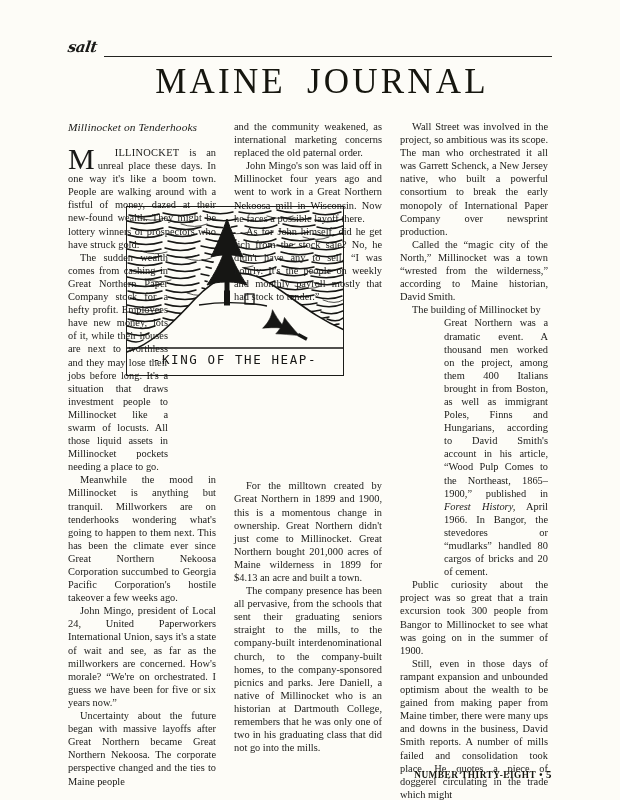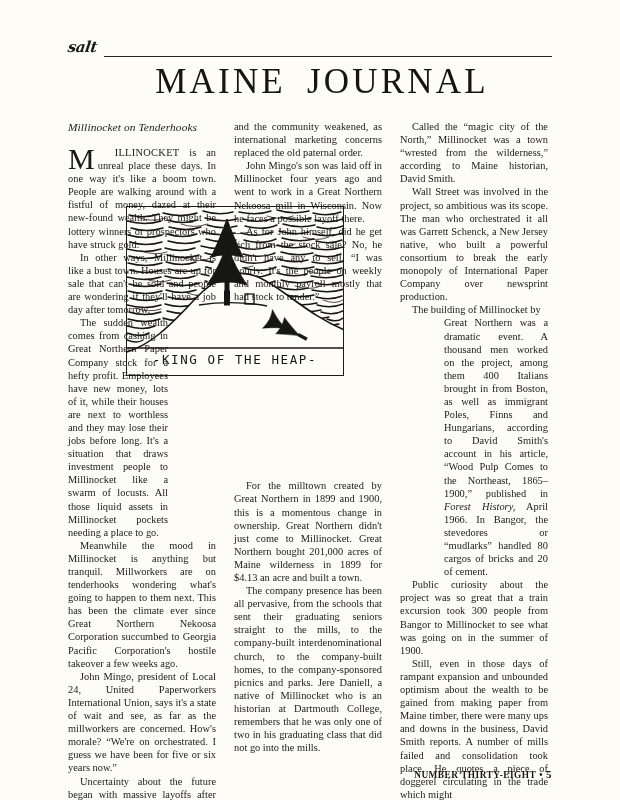--- a/index.html
+++ b/index.html
@@ -347,39 +347,38 @@
 
   <div class="columns">
 
     <div class="col col-1">
       <div class="kicker">Millinocket on Tenderhooks</div>
 
       <p class="dropcap-para">
         <span class="dropcap">M</span><span class="smallcaps">ILLINOCKET</span><span> is an unreal place these days. In one way it's like a boom town. People are walking around with a fistful of money, dazed  at their new-found wealth. They might be lottery winners or prospectors who have struck gold.</span>
       </p>
 
-      <p class="body">In other ways, Millinocket is like a bust town. Houses are up for sale that can't be sold and people are wondering if they'll have a  job day after tomorrow.</p>
       <p class="body wrap-narrow">The sudden wealth comes from cashing in Great Northern Paper Company stock for a hefty profit. Employees have new money, lots of it, while their houses are next to worthless and they  may lose their jobs before long. It's a situation that draws investment people to Millinocket like a swarm of locusts. All those liquid assets in Millinocket pockets needing a  place to go.</p>
       <p class="body">Meanwhile the mood in Millinocket is anything but tranquil. Millworkers are on tenderhooks wondering what's going to happen to them next. This has been the climate ever since Great Northern Nekoosa Corporation succumbed to Georgia Pacific Corporation's hostile takeover a few weeks ago.</p>
       <p class="body">John Mingo, president of Local 24, United Paperworkers International Union, says it's a state of wait and see, as far as the millworkers are concerned. How's morale? “We're on orchestrated. I guess we have been for five or six years now.”</p>
       <p class="body">Uncertainty about the future began with massive layoffs after Great Northern became Great Northern Nekoosa. The corporate perspective changed and the ties to Maine people</p>
     </div>
 
     <div class="col col-2">
       <p class="body noindent">and the community weakened, as international marketing concerns replaced the old paternal order.</p>
       <p class="body">John Mingo's son was laid off in Millinocket four years ago and went to work in a Great Northern Nekoosa mill in Wisconsin. Now he faces a possible layoff there.</p>
       <p class="body">As for John himself, did he get rich from the stock sale? No, he didn't have any to sell. “I was hourly. It's the people on weekly and monthly payroll  mostly that had stock to tender.”</p>
       <div style="height:176px"></div>
       <p class="body">For the milltown created by Great Northern in 1899 and 1900, this is a momentous change in ownership. Great Northern didn't just come to Millinocket. Great Northern bought 201,000 acres of Maine wilderness in 1899 for $4.13 an acre and built a town.</p>
       <p class="body">The company  presence has been all pervasive, from the schools  that sent their graduating seniors straight to the mills, to the  company-built interdenominational church, to the company-built homes, to the company-sponsored picnics and parks. Jere Daniell, a native of Millinocket who is an historian at Dartmouth College, remembers that he was only one of two in his graduating class that did  not go into the mills.</p>
     </div>
 
     <div class="col col-3">
+      <p class="body">Wall Street was involved in the project, so ambitious was its scope. The man who orchestrated it all was Garrett Schenck, a New Jersey native, who built a powerful consortium to break the early monopoly of International Paper Company  over newsprint production.</p>
       <p class="body">Called the “magic city of the North,” Millinocket was a town “wrested from the wilderness,” according to Maine historian, David Smith.</p>
-      <p class="body">Wall Street was involved in the project, so ambitious was its scope. The man who orchestrated it all was Garrett Schenck, a New Jersey native, who built a powerful consortium to break the early monopoly of International Paper Company  over newsprint production.</p>
 
       <p class="body"><span>The building of Millinocket by </span></p>
       <p class="body noindent wrap-narrow-right"><span>Great Northern was a dramatic event. A thousand men worked on the project, among them 400 Italians brought in from Boston, as well as immigrant Poles, Finns and Hungarians, according to David Smith's account in his article, “Wood Pulp Comes to the Northeast, 1865–1900,” published in </span><em class="title-italic">Forest History,</em><span> April 1966. In Bangor, the stevedores or “mudlarks” handled 80 cargos of bricks and 20 of cement.</span></p>
 
       <p class="body">Public curiosity about the project was so great that a train excursion took 300 people from Bangor to Millinocket to see what was going on in the summer of 1900.</p>
       <p class="body">Still,  even in those days of rampant expansion and unbounded optimism about  the wealth to be gained from making paper from Maine timber, there were many ups and downs in the business, David Smith reports. A number of mills failed and consolidation took place. He quotes a piece of doggerel circulating in the trade which might</p>
     </div>
   </div>
 
   <div class="footer">

